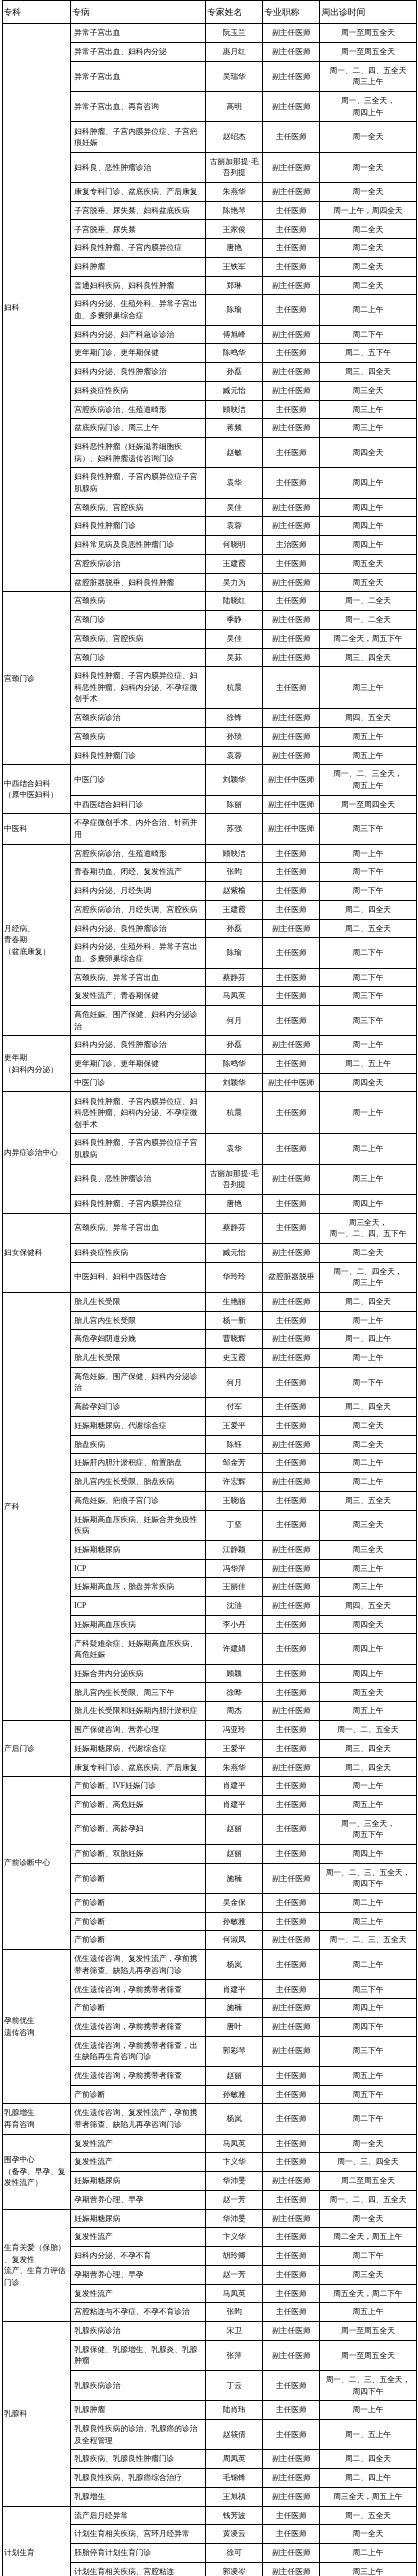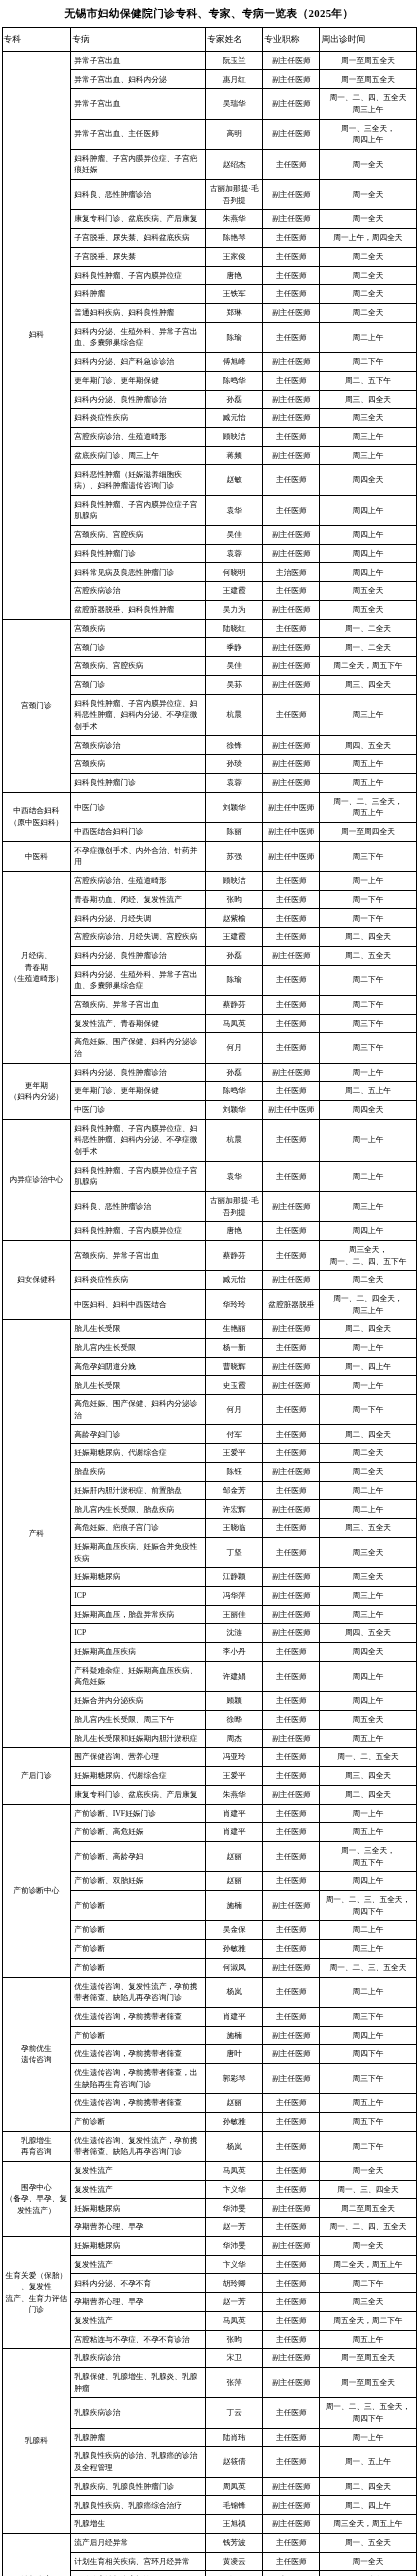--- a/index.html
+++ b/index.html
@@ -2,32 +2,31 @@
 <html style="font-size:8.2px"><head>
 <meta charset="utf-8">
 <style>
   html,body{margin:0;padding:0;background:#ffffff;}
   body{width:418px;font-family:"Liberation Serif","DejaVu Serif",serif;color:#000;}
   .page{padding:0 1.5px;}
   .title{font-size:10.8px;font-weight:bold;text-align:center;padding:7.2px 3.1px 6.2px 3.1px;letter-spacing:0.3px;}
   table.sched{width:100%;border-collapse:collapse;table-layout:fixed;border:1px solid #000;}
   table.sched th, table.sched td{border:0.5px solid #000;vertical-align:middle;font-size:7.7px;line-height:1.5;word-break:break-all;}
   table.sched th{font-weight:normal;font-size:8.8px;text-align:left;padding:4.6px 1px;}
-  td.col-section{text-align:center;white-space:pre-line;padding:2.1px 1.5px;border-left:1px solid #000;margin-top:10px;}
+  td.col-section{white-space:pre-line;padding:2.1px 1.5px;border-left:1px solid #000;margin-top:10px;}
   td.col-disease{text-align:left;padding:3.1px 2.1px 3.1px 3.1px;}
   td.col-name{text-align:center;padding:3.1px 1px;}
   td.col-title{text-align:center;padding:3.1px 1px;}
   td.col-time{text-align:center;white-space:pre-line;padding:3.1px 1px;border-right:1px solid #000;}
   tr.section-start td{border-top:1px solid #000;}
 </style>
 </head>
 <body>
 
 <div class="page">
-  <div class="title">无锡市妇幼保健院门诊专科、专家、专病一览表（2025年）</div>
 
   <table class="sched">
     <colgroup>
       <col style="width:16.6%">
       <col style="width:32.6%">
       <col style="width:13.8%">
       <col style="width:13.8%">
       <col style="width:23.2%">
     </colgroup>
     <thead>
@@ -54,21 +53,21 @@
           <td class="col-time">周一至周五全天</td>
         </tr>
         <tr>
           <td class="col-disease">异常子宫出血</td>
           <td class="col-name">吴瑞华</td>
           <td class="col-title">副主任医师</td>
           <td class="col-time">周一、二、四、五全天
 周三上午</td>
         </tr>
         <tr>
-          <td class="col-disease">异常子宫出血、主任医师</td>
+          <td class="col-disease">异常子宫出血、再育咨询</td>
           <td class="col-name">高明</td>
           <td class="col-title">副主任医师</td>
           <td class="col-time">周一、三全天，
 周四上午</td>
         </tr>
         <tr>
           <td class="col-disease">妇科肿瘤、子宫内膜异位症、子宫疤痕妊娠</td>
           <td class="col-name">赵绍杰</td>
           <td class="col-title">主任医师</td>
           <td class="col-time">周一全天</td>
@@ -266,21 +265,21 @@
         <tr class="section-start">
           <td class="col-section" rowspan="1">中医科</td>
           <td class="col-disease">不孕症微创手术、内外合治、针药并用</td>
           <td class="col-name">苏强</td>
           <td class="col-title">副主任中医师</td>
           <td class="col-time">周三下午</td>
         </tr>
         <tr class="section-start">
           <td class="col-section" rowspan="9">月经病、
 青春期
-（生殖道畸形）</td>
+（盆底康复）</td>
           <td class="col-disease">宫腔疾病诊治、生殖道畸形</td>
           <td class="col-name">顾映洁</td>
           <td class="col-title">主任医师</td>
           <td class="col-time">周一上午</td>
         </tr>
         <tr>
           <td class="col-disease">青春期功血、闭经、复发性流产</td>
           <td class="col-name">张昀</td>
           <td class="col-title">主任医师</td>
           <td class="col-time">周一下午</td>

